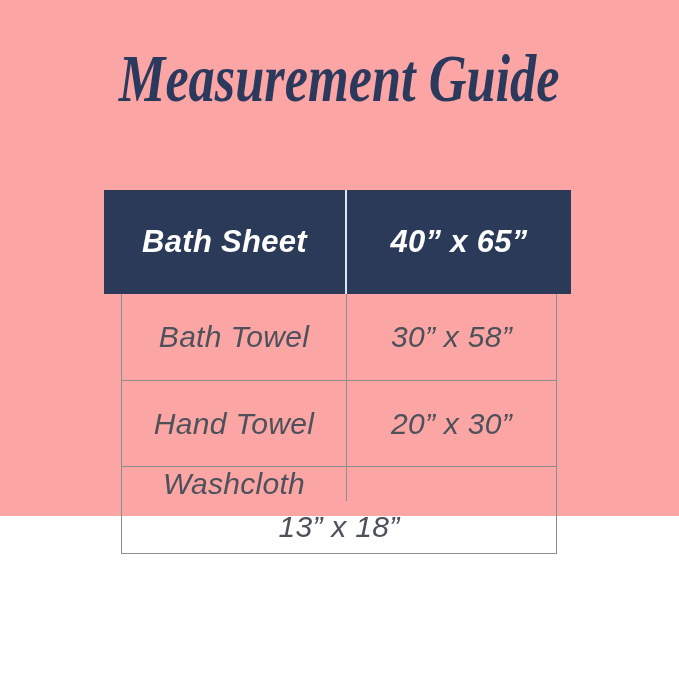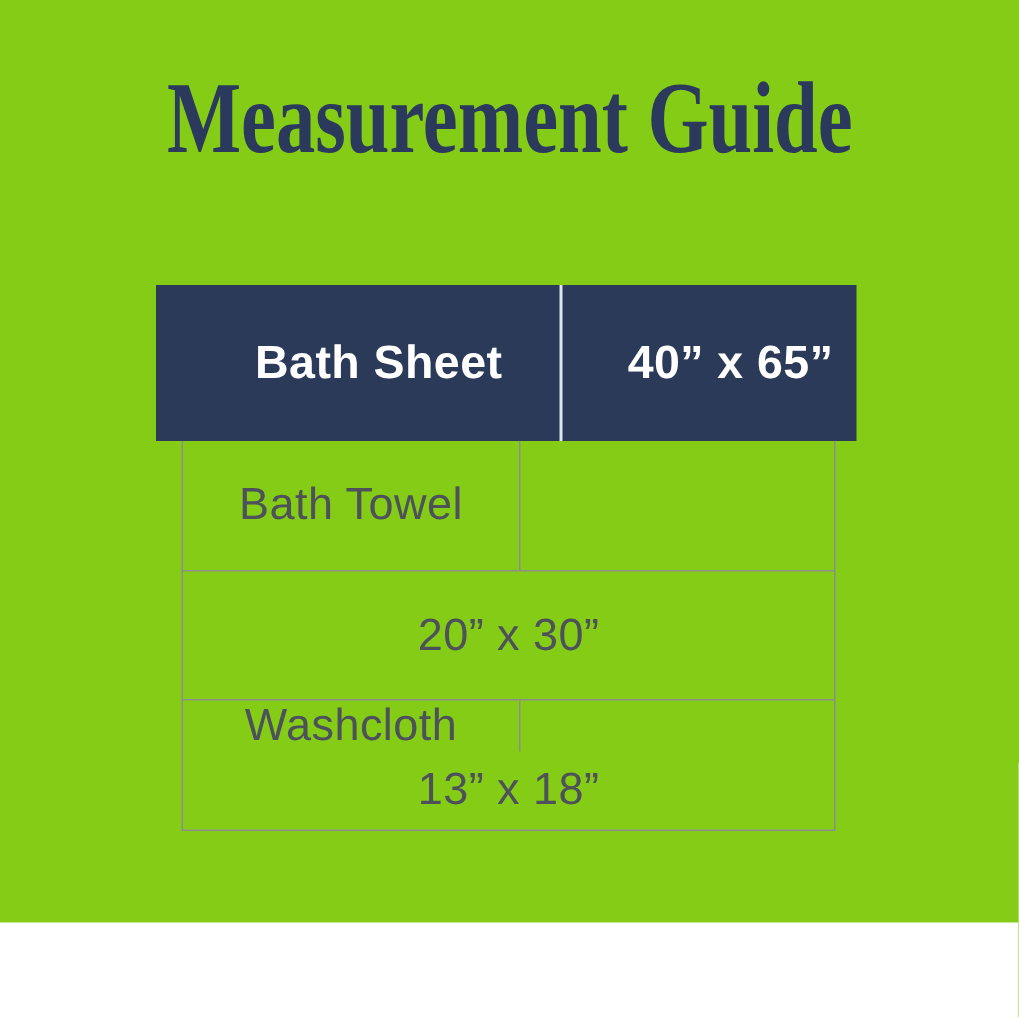--- a/index.html
+++ b/index.html
@@ -4,22 +4,23 @@
 <style>
   * { margin: 0; padding: 0; box-sizing: border-box; }
   html, body { width: 679px; height: 679px; }
   body {
     font-family: "Liberation Sans", "DejaVu Sans", sans-serif;
     overflow: hidden;
   }
   .canvas {
     position: relative;
     width: 679px;
-    height: 615px;
-    background: #84cc16;
+    height: 516px;
+    background: #fca5a5;
+    font-style: italic;
   }
   .title-wrap {
     position: absolute;
     left: 0; top: 44px;
     width: 679px;
     text-align: center;
   }
   .title {
     display: inline-block;
     font-family: "Liberation Serif", "DejaVu Serif", serif;
@@ -40,21 +41,20 @@
     display: flex;
   }
   .tbl-header .cell {
     display: flex;
     align-items: center;
     justify-content: center;
     color: #ffffff;
     font-size: 31px;
     font-weight: 600;
     letter-spacing: 0.3px;
-    margin-left: 28px;
   }
   .tbl-header .cell.item { width: 241px; }
   .tbl-header .divider {
     width: 2px;
     background: #dfe4ee;
     height: 100%;
   }
   .tbl-header .cell.size { flex: 1; border-radius: 19px; }
   .tbl-body {
     position: absolute;
@@ -98,22 +98,24 @@
 
   <div class="tbl-header">
     <div class="cell item">Bath Sheet</div>
     <div class="divider"></div>
     <div class="cell size">40” x 65”</div>
   </div>
 
   <div class="tbl-body">
     <div class="tbl-row">
       <div class="cell item">Bath Towel</div>
+      <div class="cell size">30” x 58”</div>
     </div>
     <div class="tbl-row">
+      <div class="cell item">Hand Towel</div>
       <div class="cell size">20” x 30”</div>
     </div>
     <div class="tbl-row">
       <div class="cell item">Washcloth</div>
       <div class="cell size">13” x 18”</div>
     </div>
   </div>
 
 </div>
 

